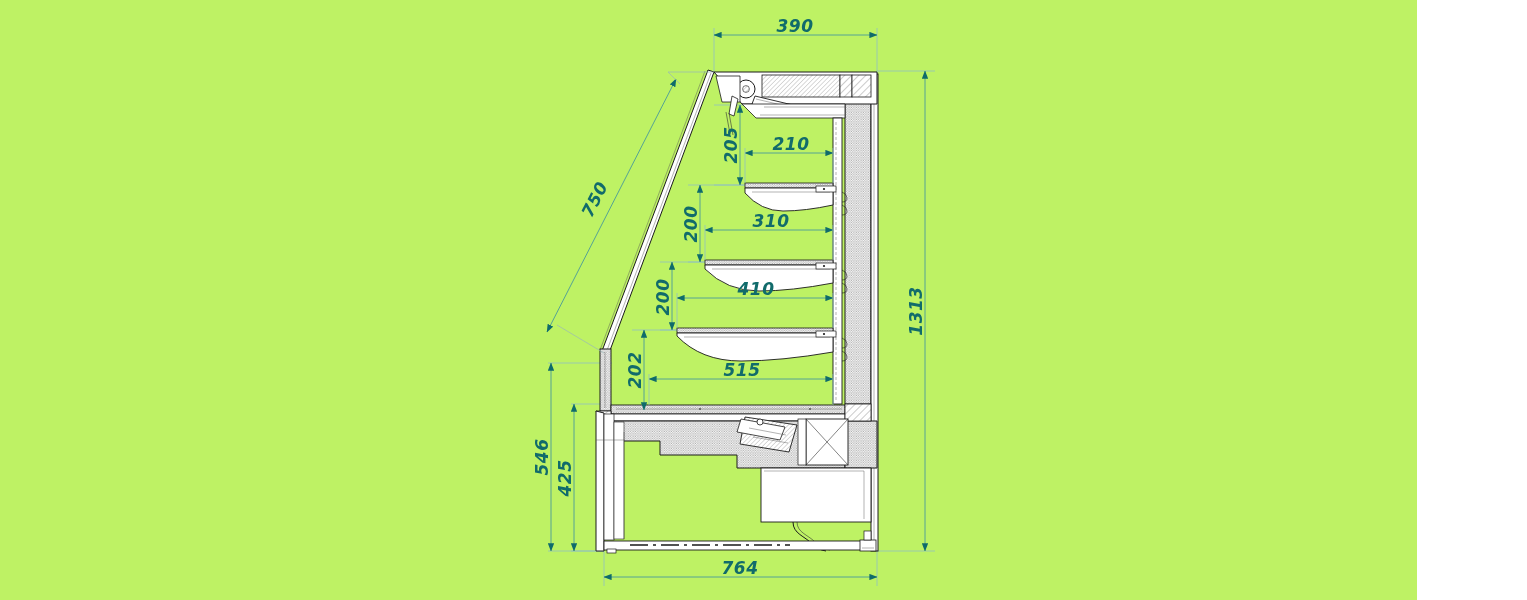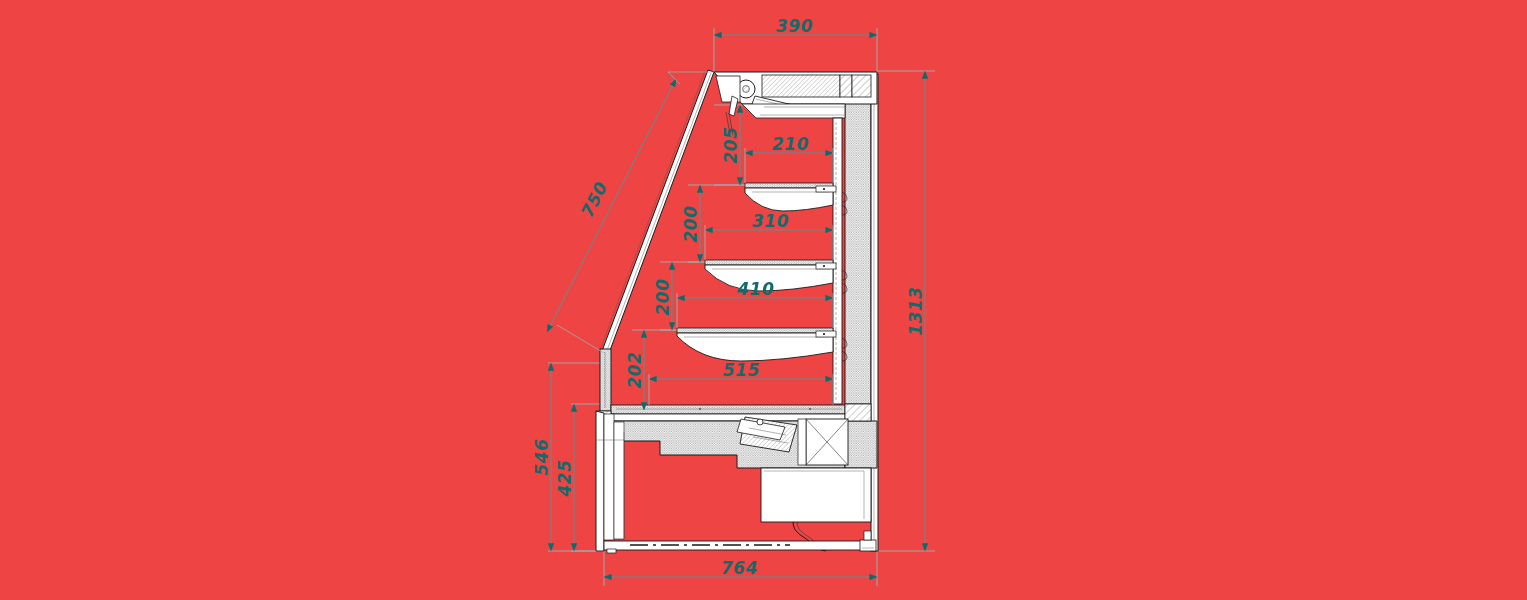--- a/index.html
+++ b/index.html
@@ -1,17 +1,17 @@
 <!DOCTYPE html>
 <html><head>
 <meta charset="utf-8">
 <style>
   html,body{margin:0;padding:0;background:#ffffff;}
   body{width:1527px;height:600px;overflow:hidden;font-family:"Liberation Sans",sans-serif;}
-  #stage{position:relative;width:1527px;height:600px;background:#ef4444;}
+  #stage{position:relative;width:1417px;height:600px;background:#bef264;}
   svg{display:block;}
   .dimtxt{
     font-family:"DejaVu Sans",sans-serif;
     font-style:italic;
     font-size:17px;
     font-weight:600;
     letter-spacing:0.5px;
     fill:#116b6b;
   }
   .dimline{stroke:#4a9a9a;stroke-width:0.9;fill:none;}

